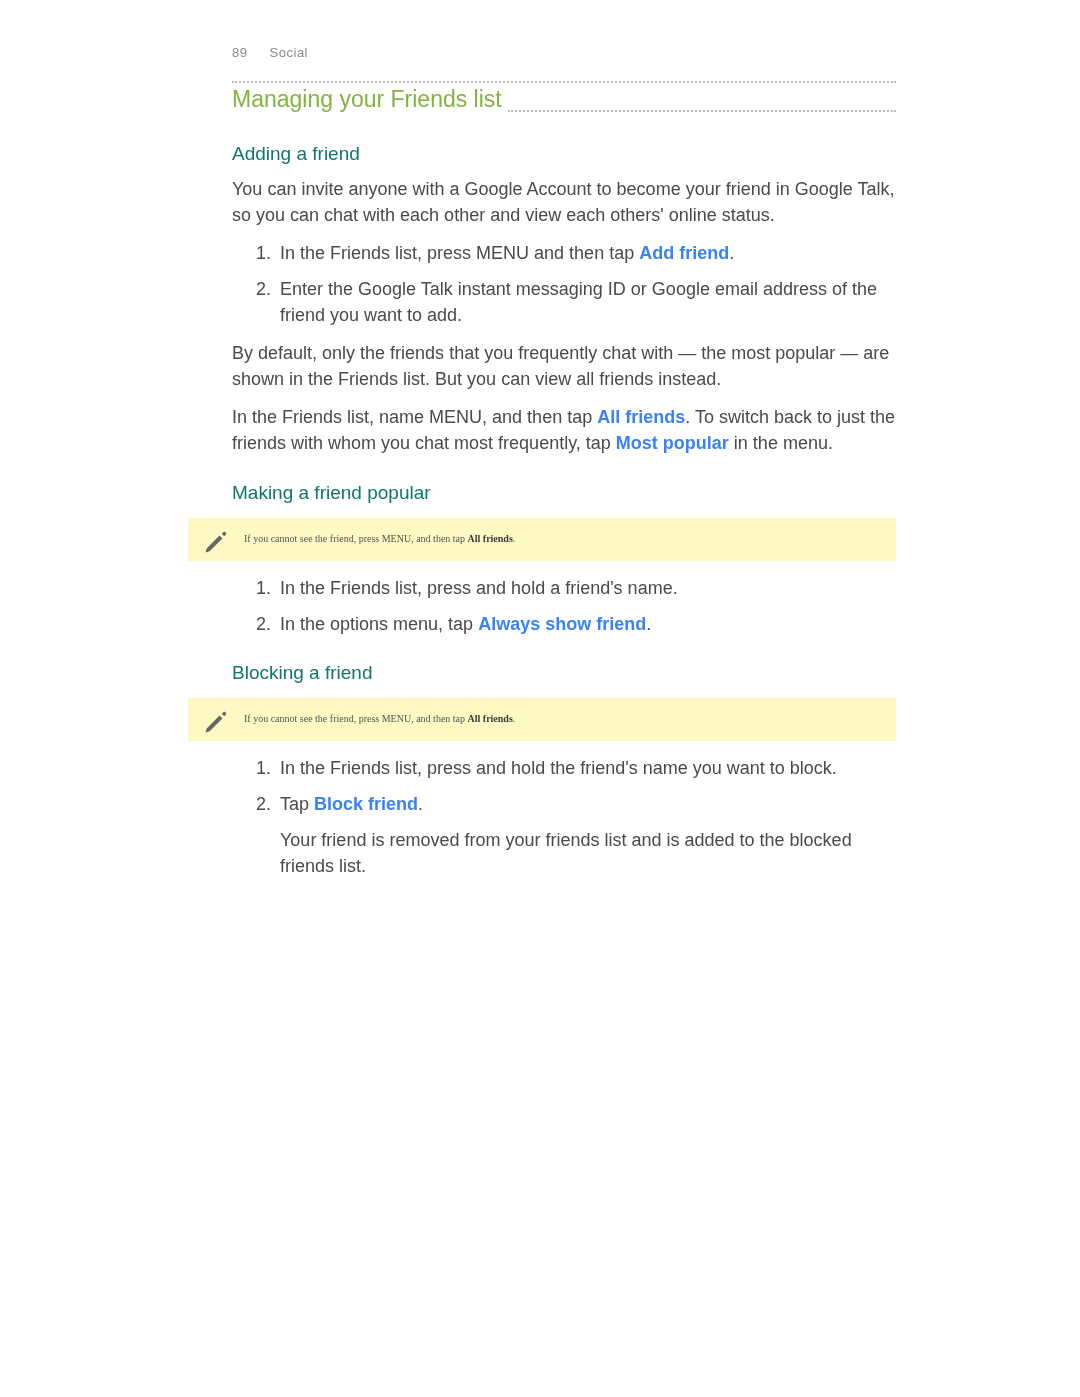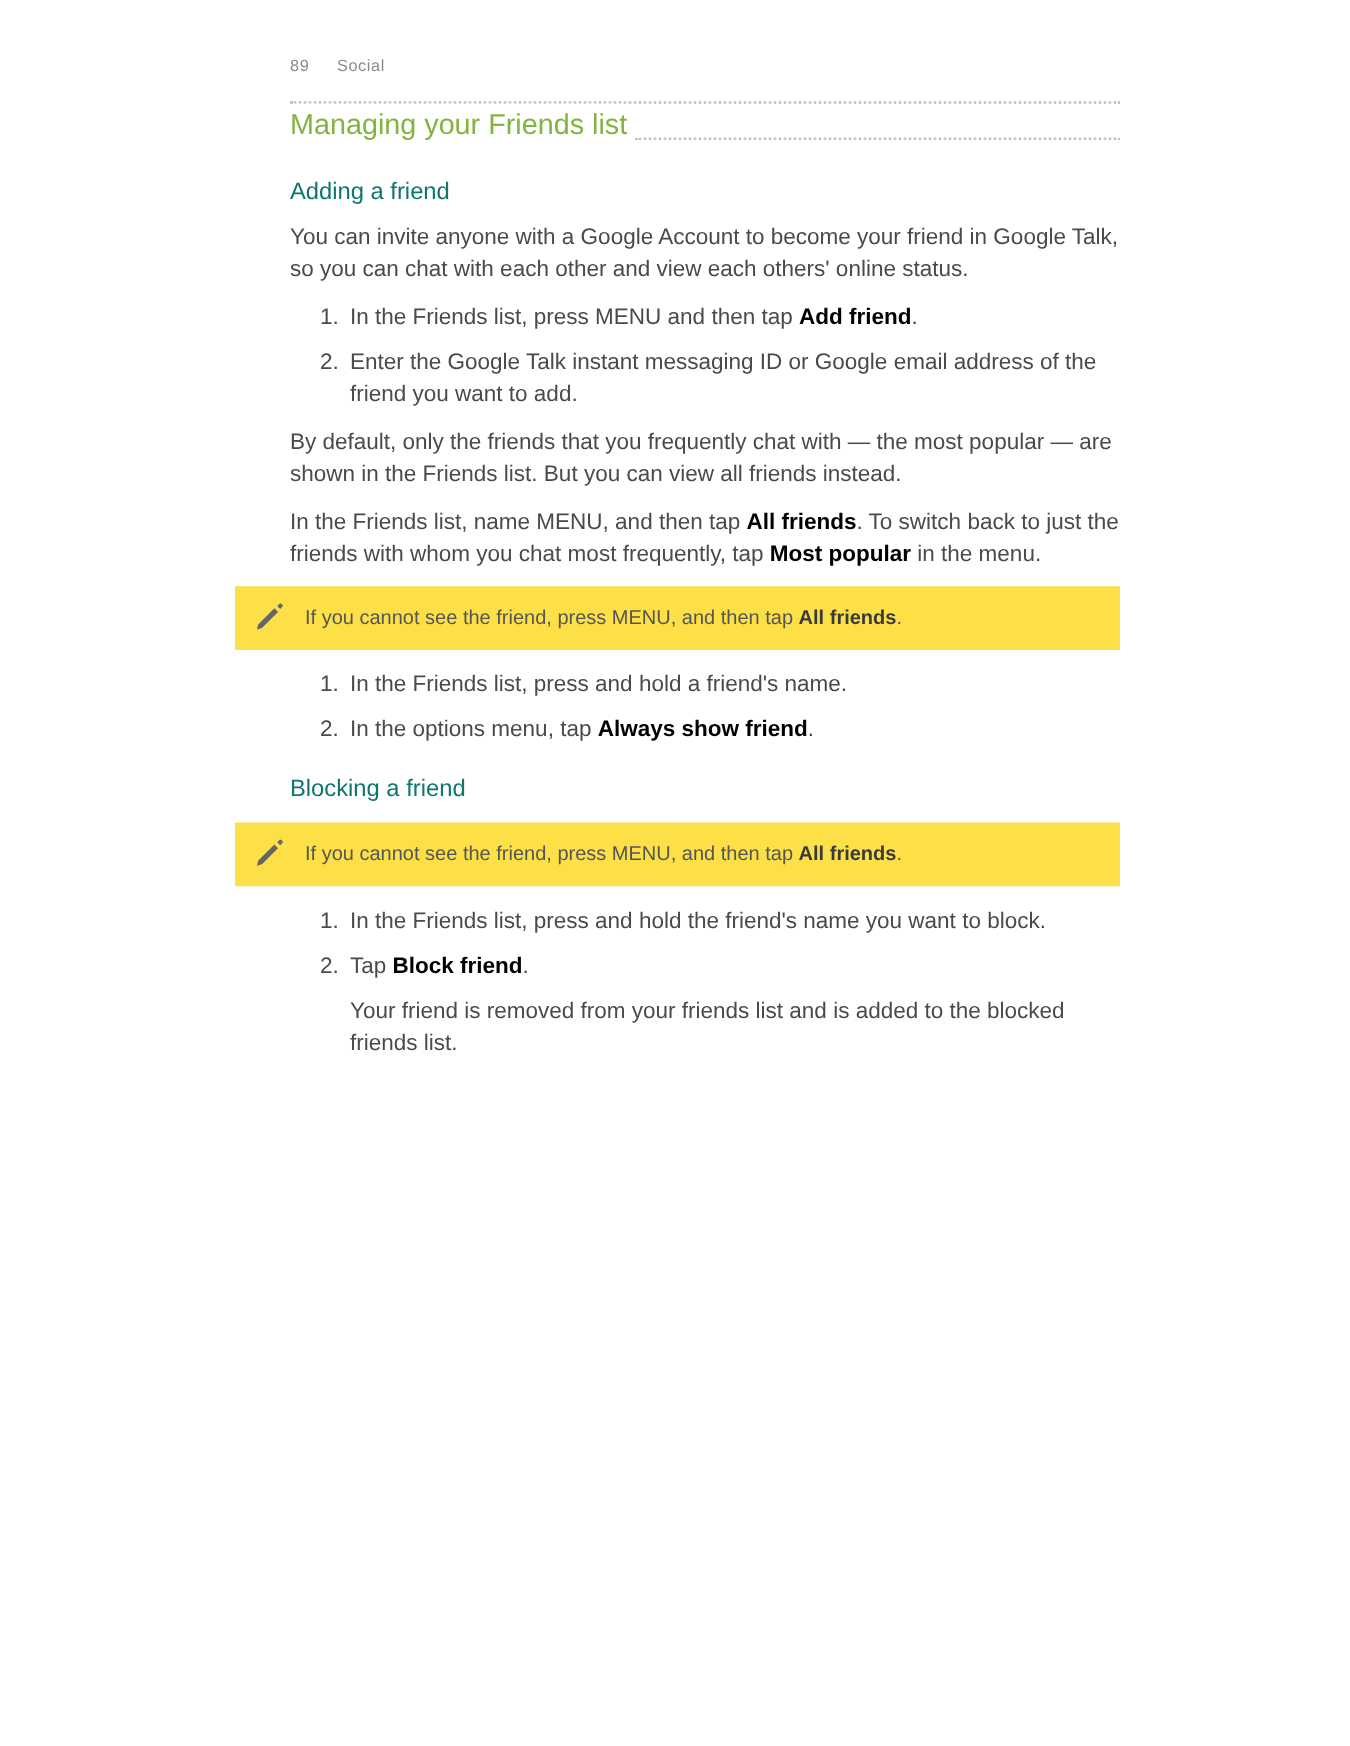--- a/index.html
+++ b/index.html
@@ -60,32 +60,33 @@
     margin-bottom: 8px;
     font-weight: 400;
   }
   p { margin: 0 0 12px 0; color:#4a4a4a; }
   ol {
     margin: 6px 0 12px 0;
     padding-left: 44px;
     color:#4a4a4a;
   }
   ol li { padding-left: 4px; margin-bottom: 10px; }
-  b { color:#000000; font-weight:600; }
+  b { color:#3b82f6; font-weight:600; }
 
   .note {
     position: relative;
     margin-left: -44px;
     margin-right: 0;
-    background: #fde047;
+    background: #fef9c3;
     padding: 14px 18px 14px 56px;
-    font-size: 16px;
+    font-size: 10px;
     color: #555;
     margin-top: 12px;
     margin-bottom: 14px;
+    font-family: Liberation Serif, serif;
   }
   .note .pencil {
     position: absolute;
     left: 14px;
     top: 10px;
     width: 28px;
     height: 28px;
   }
   .note b { font-weight:600; color:#3a3a3a;}
 </style>
@@ -119,20 +120,21 @@
   </div>
 
   <div>
     <p>By default, only the friends that you frequently chat with — the most popular — are shown in the Friends list. But you can view all friends instead.</p>
     <p>
       <span>In the Friends list, name MENU, and then tap </span><b>All friends</b><span>. To switch back to just the friends with whom you chat most frequently, tap </span><b>Most popular</b><span> in the menu.</span>
     </p>
   </div>
 
   <div>
+    <div class="sub-heading">Making a friend popular</div>
     <div class="note">
       <svg class="pencil" viewBox="0 0 24 24">
           <path fill="#666" d="M3 21l3.5-1 11-11-2.5-2.5-11 11L3 21zM17 5l2 2 1.5-1.5c.4-.4.4-1 0-1.4l-.6-.6c-.4-.4-1-.4-1.4 0L17 5z"></path>
         </svg>
       <span>If you cannot see the friend, press MENU, and then tap </span><b>All friends</b><span>.</span>
     </div>
     <ol>
       <li>In the Friends list, press and hold a friend's name.</li>
       <li>
         <span>In the options menu, tap </span><b>Always show friend</b><span>.</span>

